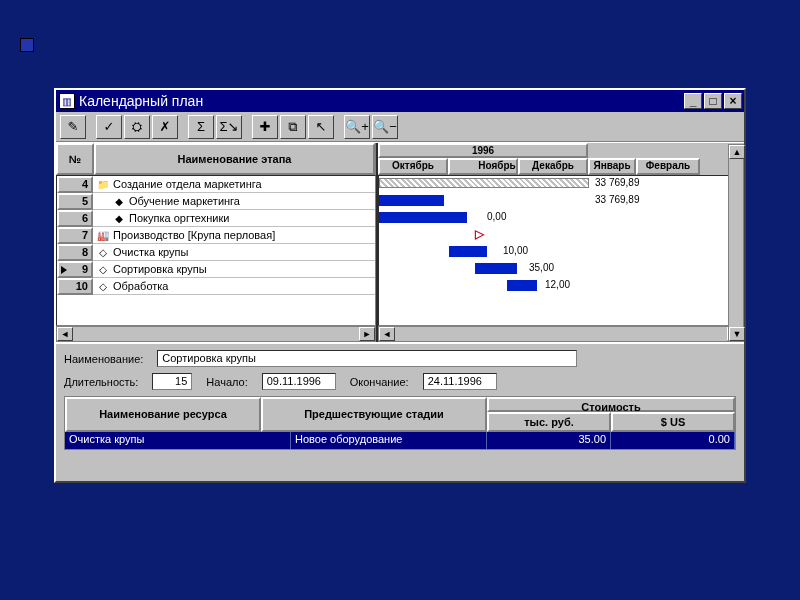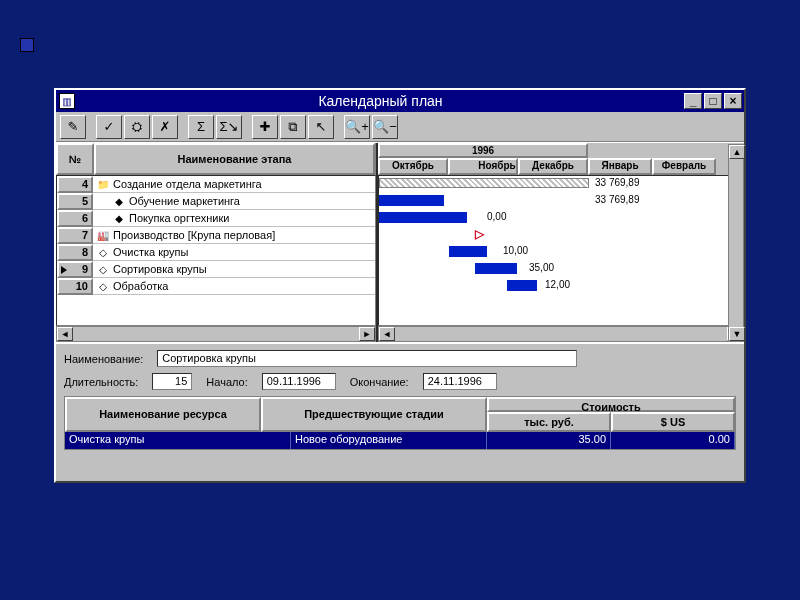--- a/index.html
+++ b/index.html
@@ -30,21 +30,21 @@
     color: #fff;
     display: flex; align-items: center;
     padding: 0 2px 0 3px;
     font-size: 14px;
   }
   .titlebar .appicon {
     width:16px; height:16px; background:#fff; margin-right:4px;
     border:1px solid #000; display:flex; align-items:center; justify-content:center;
     font-size:10px; color:#000080;
   }
-  .titlebar .title { flex:1;text-align:center; }
+  .titlebar .title { flex:1; }
   .winbtn {
     width:18px; height:16px; margin-left:2px;
     background:#c0c0c0;
     border:1px solid; border-color:#fff #404040 #404040 #fff;
     display:flex; align-items:center; justify-content:center;
     font-family: Arial; font-size:12px; font-weight:bold; color:#000;
   }
   .toolbar {
     height: 30px; display:flex; align-items:center; gap:2px;
     padding: 2px 4px;
@@ -239,21 +239,21 @@
 
     <div class="right">
       <div class="ghead">
         <div class="gh-years" id="gyears">
             <div style="width: 210px;">1996</div>
           </div>
         <div class="gh-months" id="gmonths">
             <div style="width: 70px;">Октябрь</div>
             <div style="width: 70px; padding-left: 28px;">Ноябрь</div>
             <div style="width: 70px;">Декабрь</div>
-            <div style="width: 64px;">Январь</div>
+            <div style="width: 48px;">Январь</div>
             <div style="width: 64px;">Февраль</div>
           </div>
       </div>
       <div class="gbody" id="gbody">
           <div class="grow">
             <div class="bar hatch" style="left: 0px; width: 210px;"></div>
             <div class="val" style="left: 216px;">33 769,89</div>
           </div>
           <div class="grow">
             <div class="bar" style="left: 0px; width: 65px;"></div>

